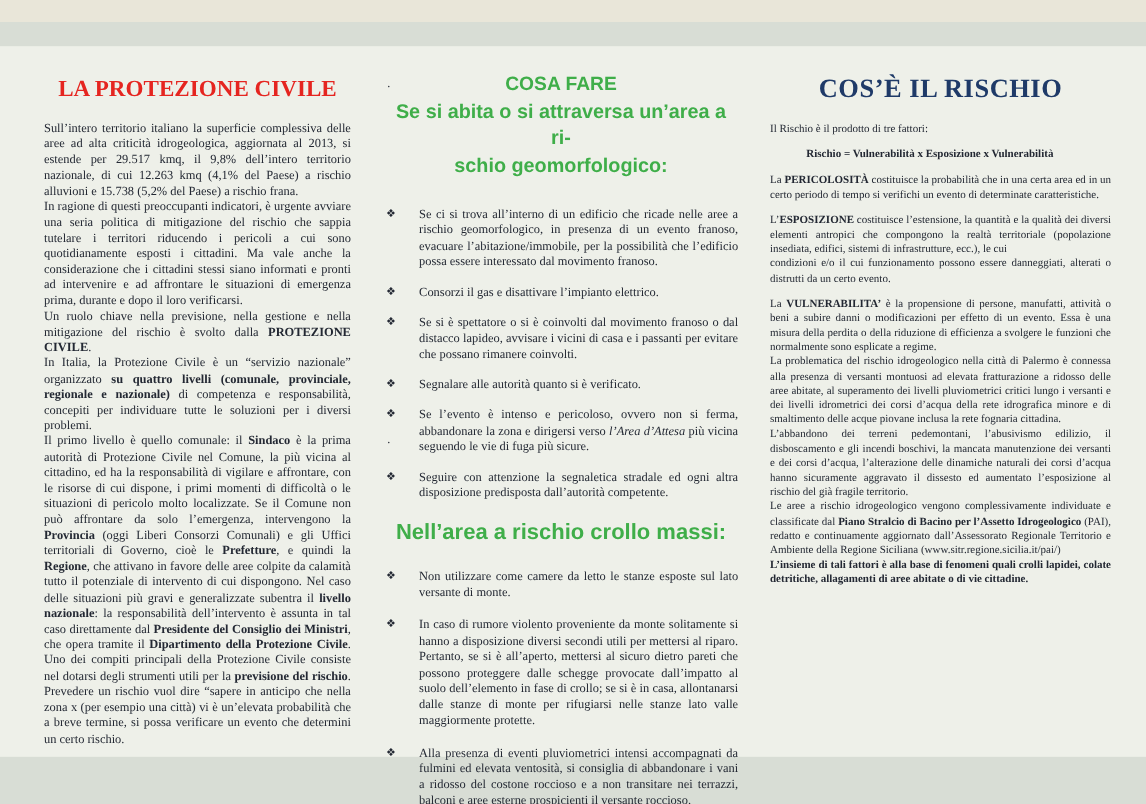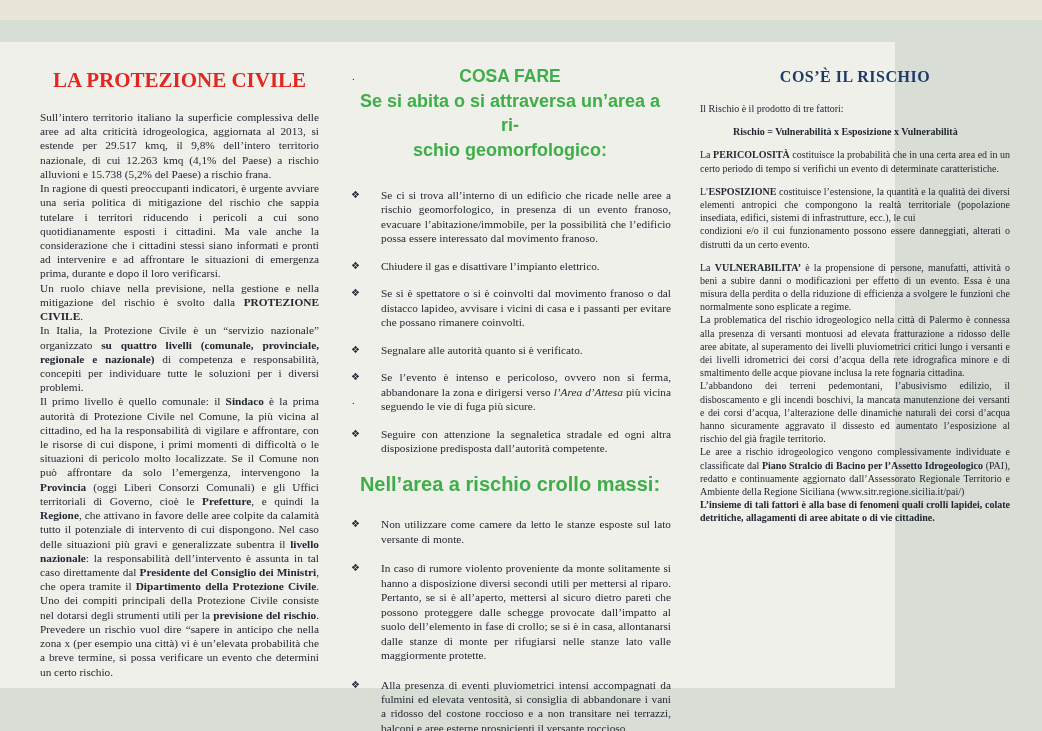--- a/index.html
+++ b/index.html
@@ -2,34 +2,34 @@
 <html lang="it"><head>
 <meta charset="utf-8">
 <style>
   html,body{margin:0;padding:0;}
   body{
     width:1042px;height:731px;position:relative;overflow:hidden;
     background:#d8ddd5;
     font-family:"Liberation Serif", serif;
   }
   .top-strip{position:absolute;top:0;left:0;width:1042px;height:20px;background:#e9e6d9;}
-  .sheet{position:absolute;top:42px;left:0;width:895px;height:646px;background:#eef0e9;text-decoration:underline;}
+  .sheet{position:absolute;top:42px;left:0;width:1042px;height:646px;background:#eef0e9;text-decoration:underline;}
   .col{position:absolute;top:0;height:100%;}
   .col1{left:40px;width:279px;}
   .col2{left:349px;width:322px;}
   .col3{left:700px;width:310px;}
 
   h1,h2{margin:0;font-weight:bold;}
   .t-red{
     margin-top:26px;text-align:center;
     font-family:"Liberation Serif",serif;font-size:21px;color:#e52520;
   }
   .t-blue{
     margin-top:26px;text-align:center;letter-spacing:.5px;
-    font-family:"Liberation Serif",serif;font-size:16px;color:#1f3a68;
+    font-family:"Liberation Serif",serif;font-size:24px;color:#1f3a68;
   }
   .t-green{
     font-family:"Liberation Sans",sans-serif;color:#3fae49;text-align:center;
     font-size:17.5px;line-height:1.15;
   }
   .t-green.first{margin-top:24px;}
   .t-green.sub{margin-top:3px;font-size:18px;line-height:1.35;}
   .t-green.big{font-size:20px;margin-top:18px;}
 
   .body-just{margin-top:17px;font-size:11.3px;line-height:1.26;color:#232833;text-align:justify;}
@@ -79,21 +79,21 @@
     <span class="stray stray-mid">.</span>
     <h2 class="t-green first">COSA FARE</h2>
     <h2 class="t-green sub"><span>Se si abita o si attraversa  un’area a ri-</span><br><span>schio geomorfologico:</span></h2>
     <div class="bullets top" id="col2-bullets-top">
         <div class="bullet-row">
           <span class="bullet-glyph">❖</span>
           <div class="bullet-text"><span>Se ci si trova all’interno di un edificio che ricade nelle aree a rischio geomorfologico, in presenza di un evento franoso, evacuare l’abitazione/immobile, per la possibilità che l’edificio possa essere interessato dal movimento franoso.</span></div>
         </div>
         <div class="bullet-row">
           <span class="bullet-glyph">❖</span>
-          <div class="bullet-text"><span>Chiudere il gas e disattivare l’impianto elettrico.</span></div>
+          <div class="bullet-text"><span>Consorzi il gas e disattivare l’impianto elettrico.</span></div>
         </div>
         <div class="bullet-row">
           <span class="bullet-glyph">❖</span>
           <div class="bullet-text"><span>Se si è spettatore o si è coinvolti dal movimento franoso o dal distacco lapideo, avvisare i vicini di casa e i passanti per evitare che possano rimanere coinvolti.</span></div>
         </div>
         <div class="bullet-row">
           <span class="bullet-glyph">❖</span>
           <div class="bullet-text"><span>Segnalare alle autorità quanto si è verificato.</span></div>
         </div>
         <div class="bullet-row">

